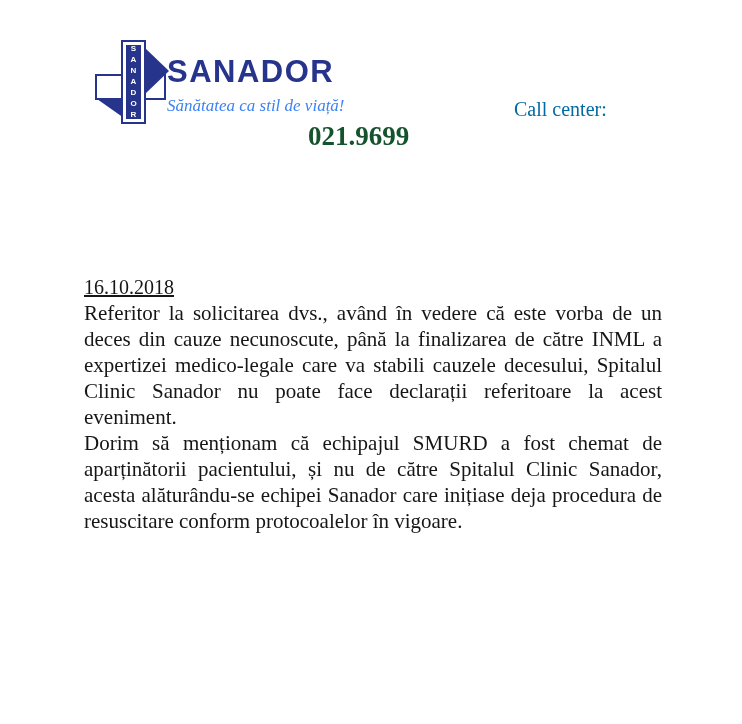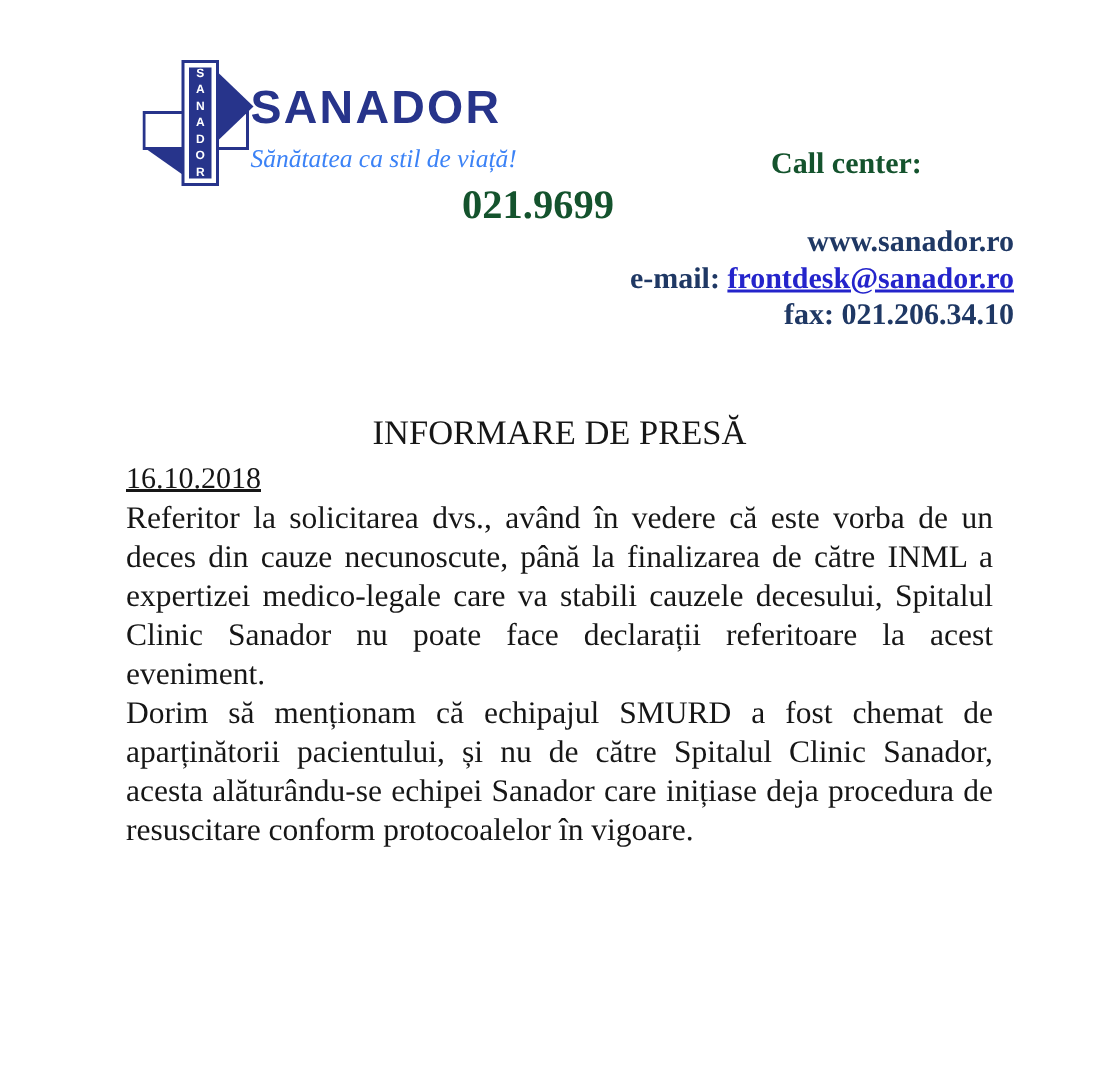--- a/index.html
+++ b/index.html
@@ -65,23 +65,23 @@
     left: 308px;
     top: 121px;
     font-weight: bold;
     font-size: 27px;
     color: #14532d;
   }
   .call-center {
     position: absolute;
     left: 514px;
     top: 98px;
-    font-weight: bold;
+    font-weight: normal;
     font-size: 20px;
-    color: #14532d;
+    color: #0369a1;
   }
   .contact-block {
     position: absolute;
     right: 66px;
     top: 149px;
     text-align: right;
     font-weight: bold;
     font-size: 20px;
     line-height: 24.5px;
     color: #1F3864;
@@ -142,29 +142,20 @@
   </div>
 
   <div class="wordmark">SANADOR</div>
 
   <div class="tagline">Sănătatea ca stil de viață!</div>
 
   <div class="phone">021.9699</div>
 
   <div class="call-center">Call center:</div>
 
-  <div class="contact-block">
-    <div>www.sanador.ro</div>
-    <div>
-      <span>e-mail:</span>
-      <a class="email-link">frontdesk@sanador.ro</a>
-    </div>
-    <div>fax: 021.206.34.10</div>
-  </div>
 
   <div class="doc-body">
-    <h1 class="doc-title">INFORMARE DE PRESĂ</h1>
     <div class="doc-date">16.10.2018</div>
     <p>Referitor la solicitarea dvs., având în vedere că este vorba de un deces din cauze necunoscute, până la finalizarea de către INML a expertizei medico-legale care va stabili cauzele decesului, Spitalul Clinic Sanador nu poate face declarații referitoare la acest eveniment.</p>
     <p>Dorim să menționam că echipajul SMURD a fost chemat de aparținătorii pacientului, și nu de către Spitalul Clinic Sanador, acesta alăturându-se echipei Sanador care inițiase deja procedura de resuscitare conform protocoalelor în vigoare.</p>
   </div>
 
 </div>
 
 </body></html>

